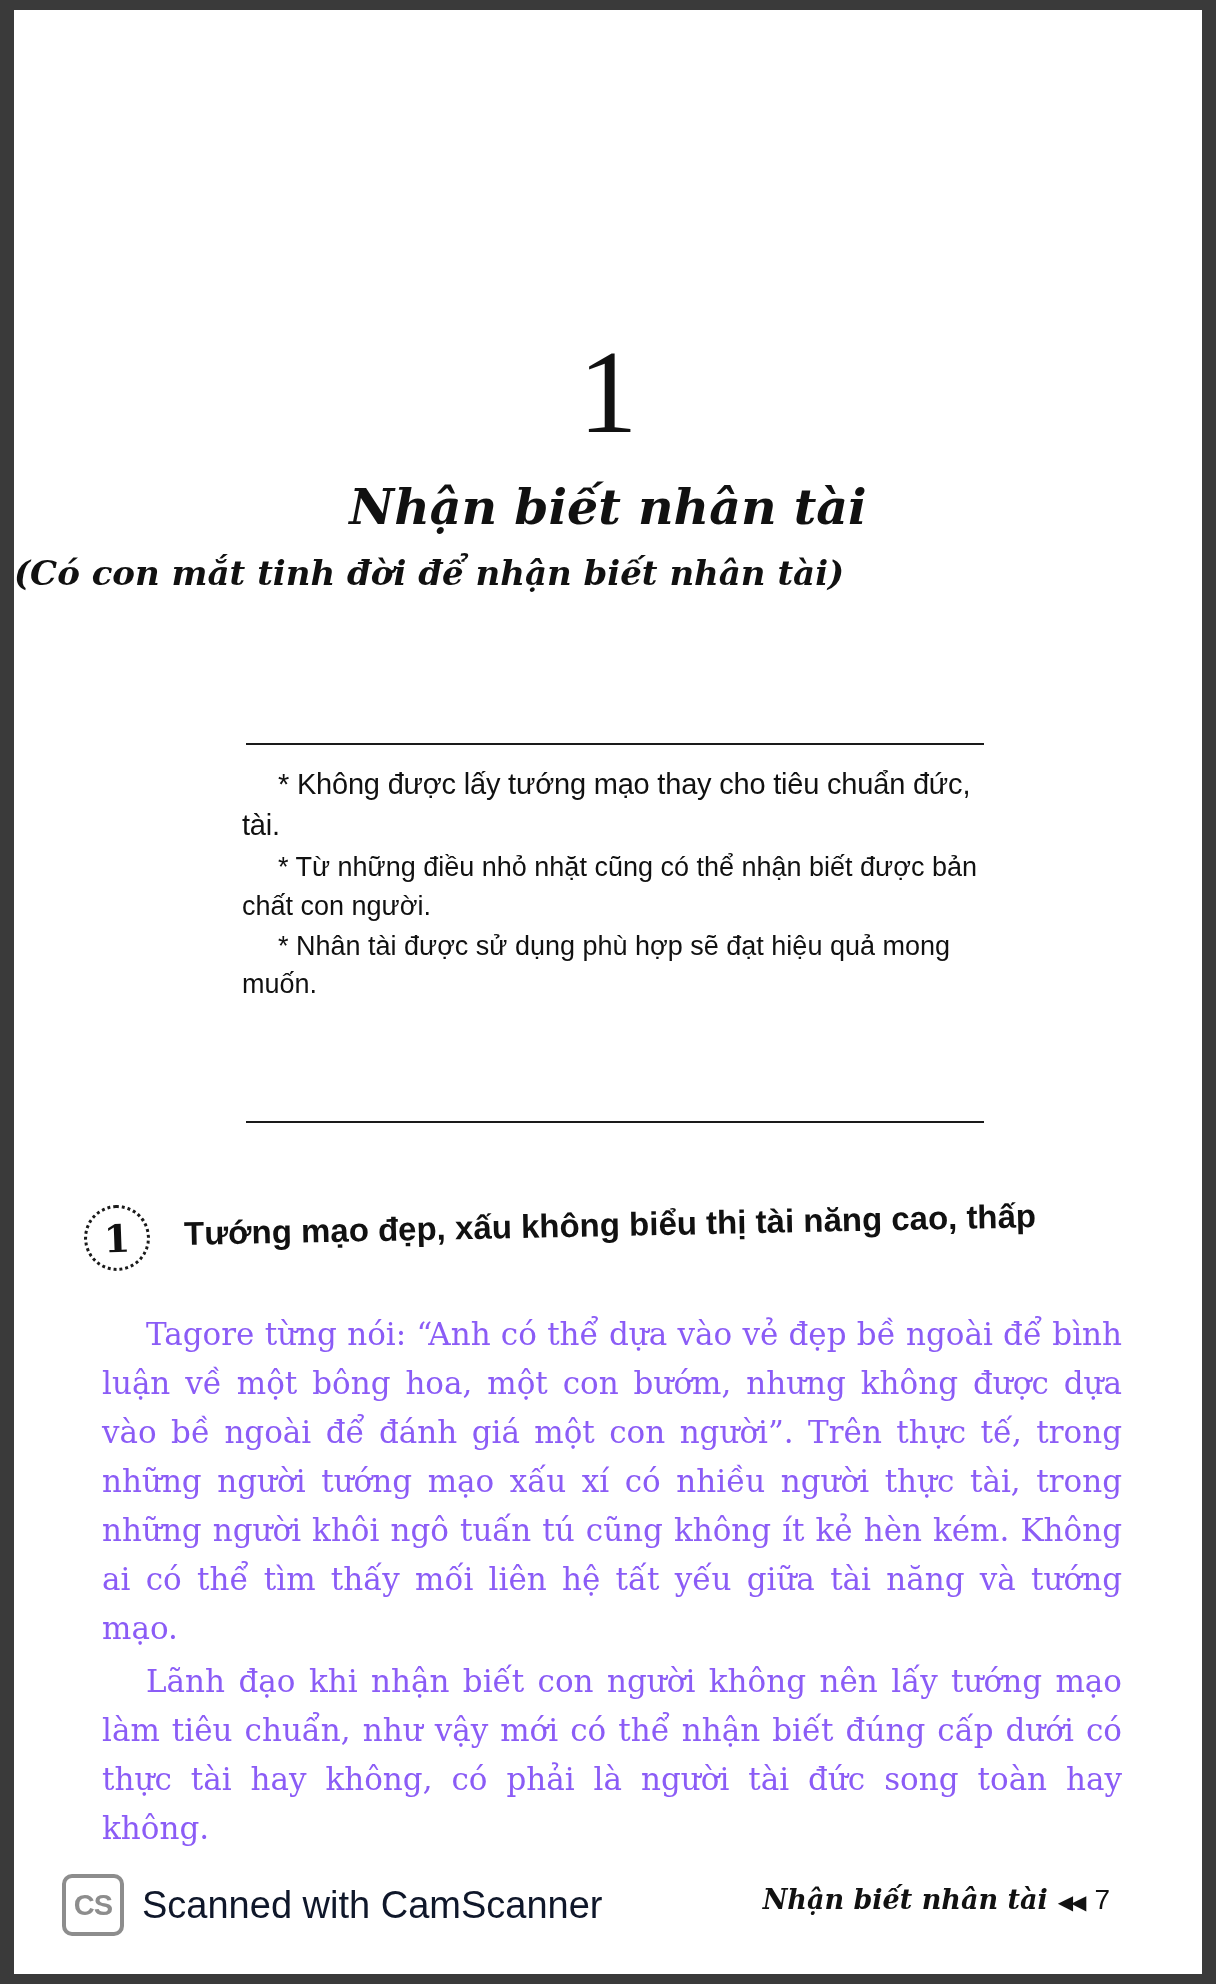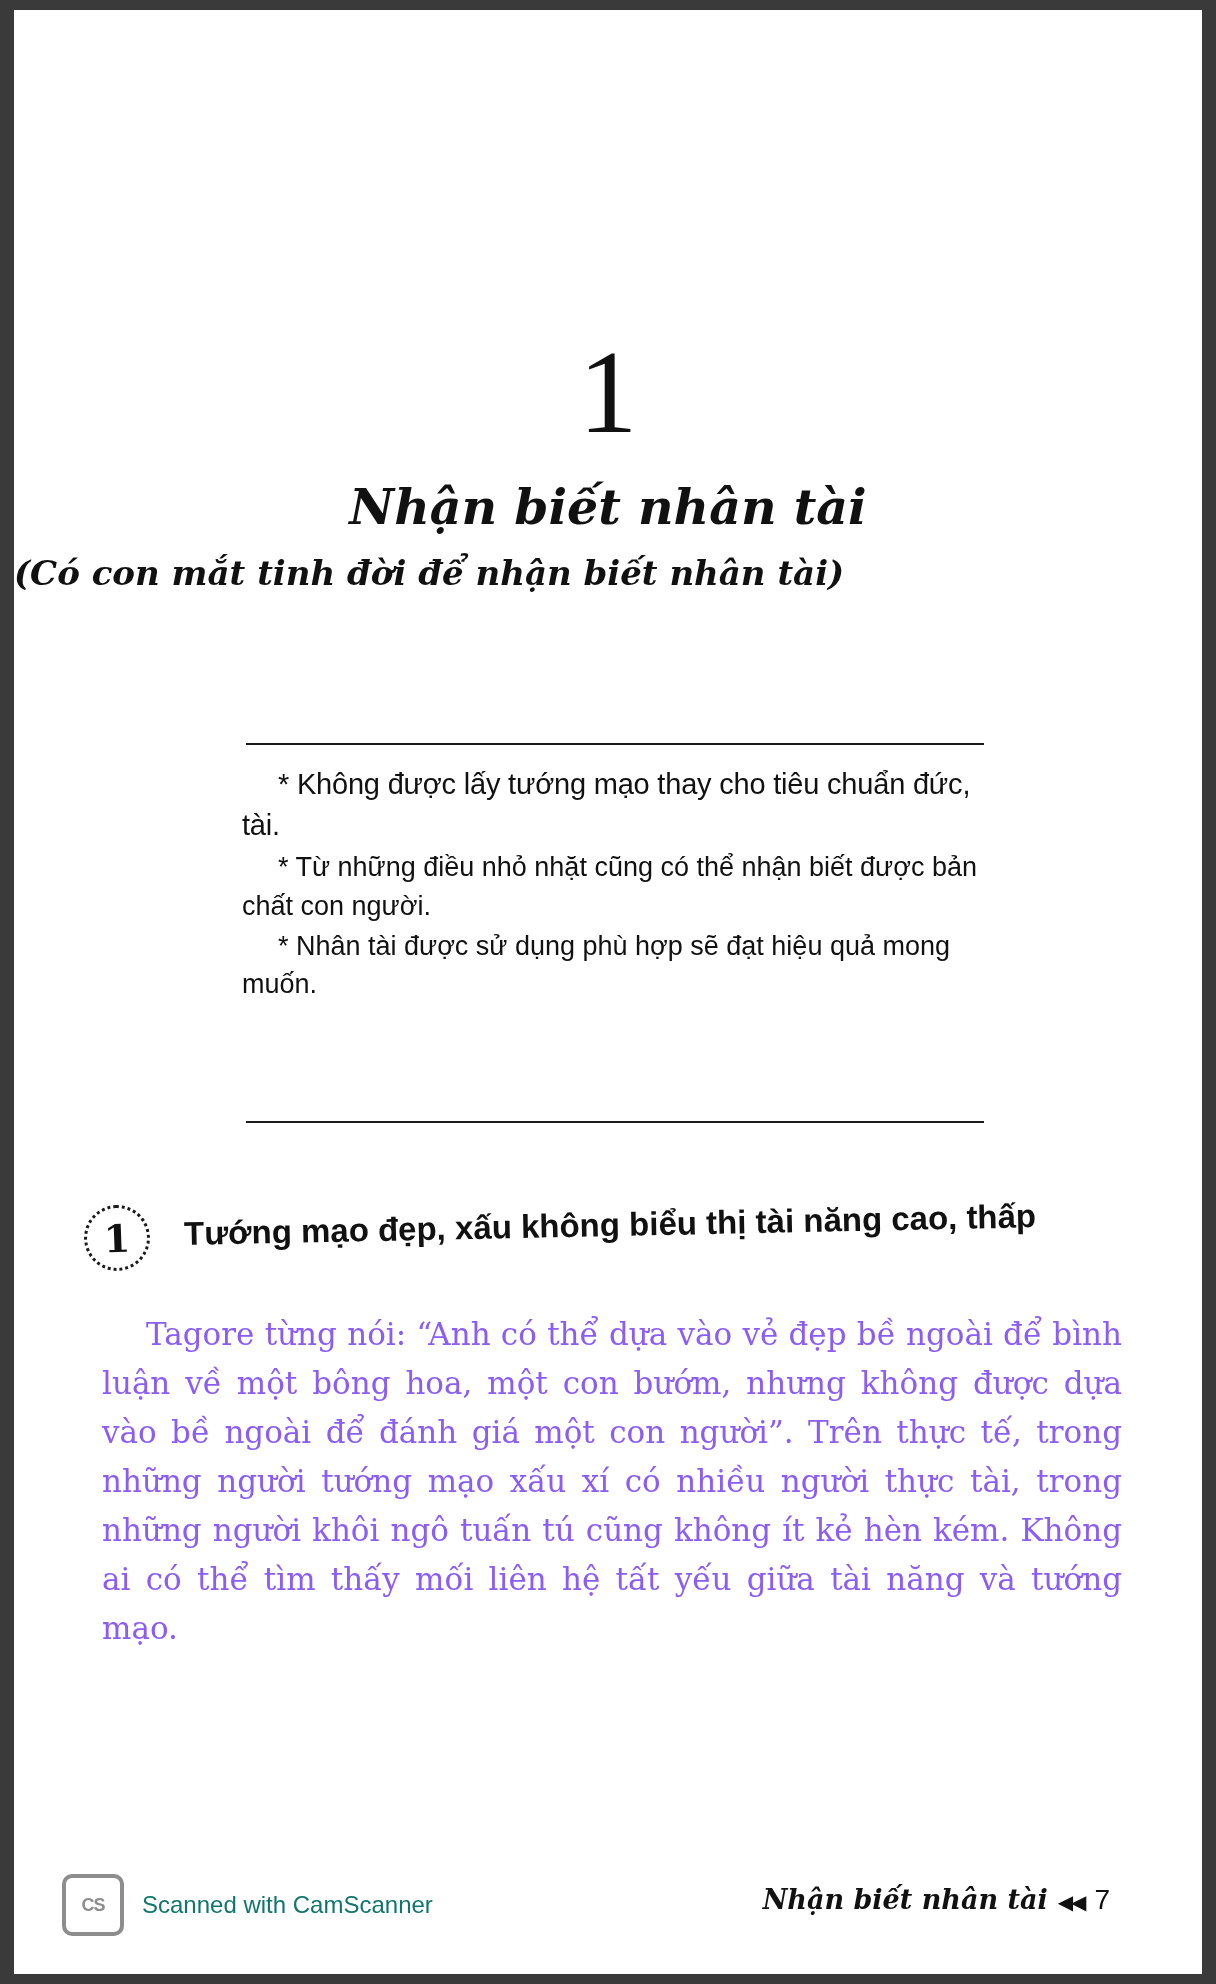--- a/index.html
+++ b/index.html
@@ -204,30 +204,30 @@
     gap: 18px;
   }
   .cs-badge {
     width: 54px;
     height: 54px;
     border: 4px solid #8d8d8d;
     border-radius: 10px;
     color: #8d8d8d;
     font-family: "Liberation Sans", sans-serif;
     font-weight: 700;
-    font-size: 18px;
+    font-size: 29px;
     display: flex;
     align-items: center;
     justify-content: center;
     letter-spacing: -1px;
   }
   .cs-text {
-    color: #0f766e;
-    font-family: "Liberation Sans", sans-serif;
-    font-size: 24px;
+    color: #0f172a;
+    font-family: "Liberation Sans", sans-serif;
+    font-size: 38px;
   }
 </style>
 </head>
 <body>
 
 <div class="page">
   <div class="content">
 
     <div class="chapter-number">1</div>
     <div class="chapter-title">Nhận biết nhân tài</div>
@@ -241,20 +241,21 @@
     </div>
     <div class="rule rule-bottom"></div>
 
     <div class="section-head">
       <div class="circle-num">1</div>
       <div class="section-title">Tướng mạo đẹp, xấu không biểu thị tài năng cao, thấp</div>
     </div>
 
     <div class="body-text">
       <p>Tagore từng nói: “Anh có thể dựa vào vẻ đẹp bề ngoài để bình luận về một bông hoa, một con bướm, nhưng không được dựa vào bề ngoài để đánh giá một con người”. Trên thực tế, trong những người tướng mạo xấu xí có nhiều người thực tài, trong những người khôi ngô tuấn tú cũng không ít kẻ hèn kém. Không ai có thể tìm thấy mối liên hệ tất yếu giữa tài năng và tướng mạo.</p>
+      <p>Lãnh đạo khi nhận biết con người không nên lấy tướng mạo làm tiêu chuẩn, như vậy mới có thể nhận biết đúng cấp dưới có thực tài hay không, có phải là người tài đức song toàn hay không.</p>
     </div>
 
     <div class="footer">
       <span class="footer-title">Nhận biết nhân tài</span>
       <span class="footer-arrows">◀◀</span>
       <span class="footer-page">7</span>
     </div>
 
     <div class="watermark">
       <span class="cs-badge">CS</span>

